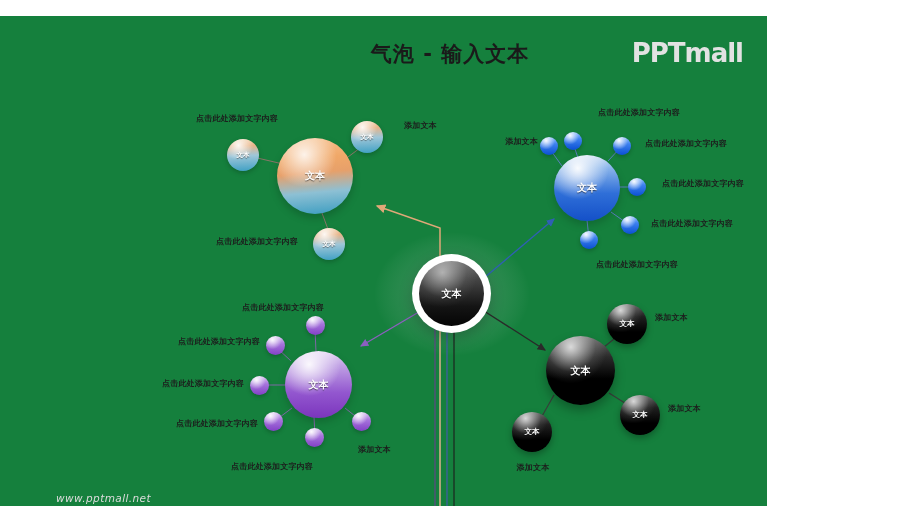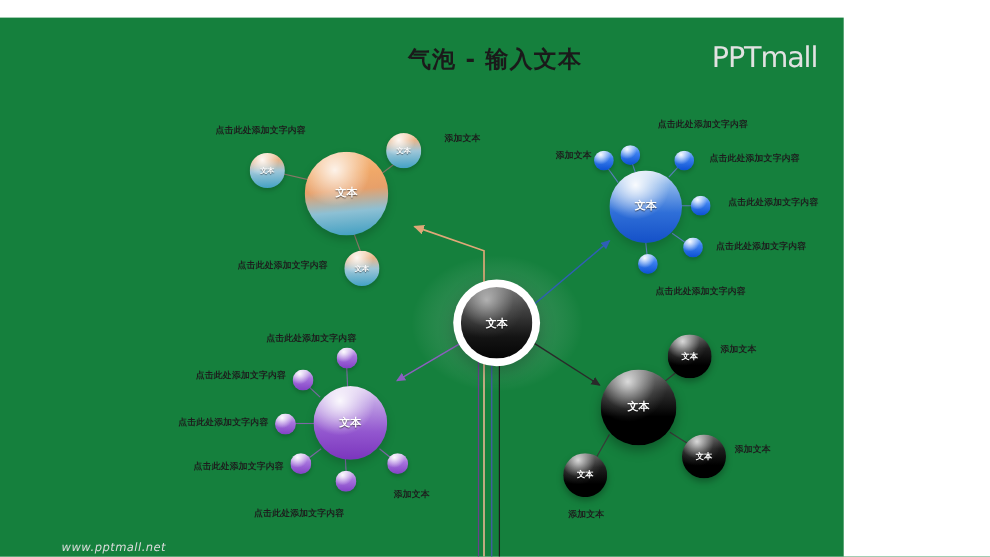--- a/index.html
+++ b/index.html
@@ -12,21 +12,21 @@
   #slide{position:absolute;left:0;top:16px;width:767px;height:506px;background:#15803d;overflow:hidden;}
 
   
   #title{
     position:absolute;left:0;top:24px;width:900px;text-align:center;
     font-size:21px;font-weight:bold;color:#1a1a1a;letter-spacing:1px;
     pointer-events:none;
   }
   #logo{
     position:absolute;right:24px;top:22px;
-    font-size:26px;font-weight:normal;color:#e2e2e2;letter-spacing:-1px;
+    font-size:26px;font-weight:bold;color:#e2e2e2;letter-spacing:-1px;
     font-family:"DejaVu Sans","Liberation Sans",sans-serif;
   }
   #footer{
     position:absolute;left:56px;top:476px;
     font-size:10.5px;color:#dcdcdc;letter-spacing:.4px;font-style:italic;
   }
 
   
   #wires{position:absolute;left:0;top:0;width:900px;height:506px;}
 

